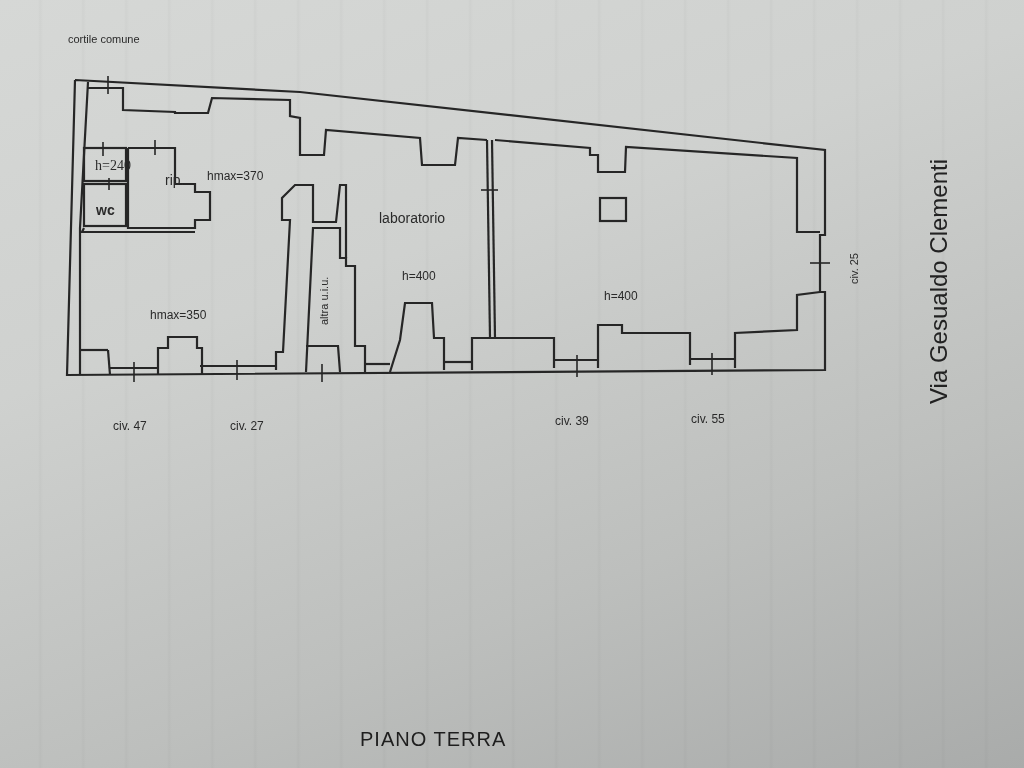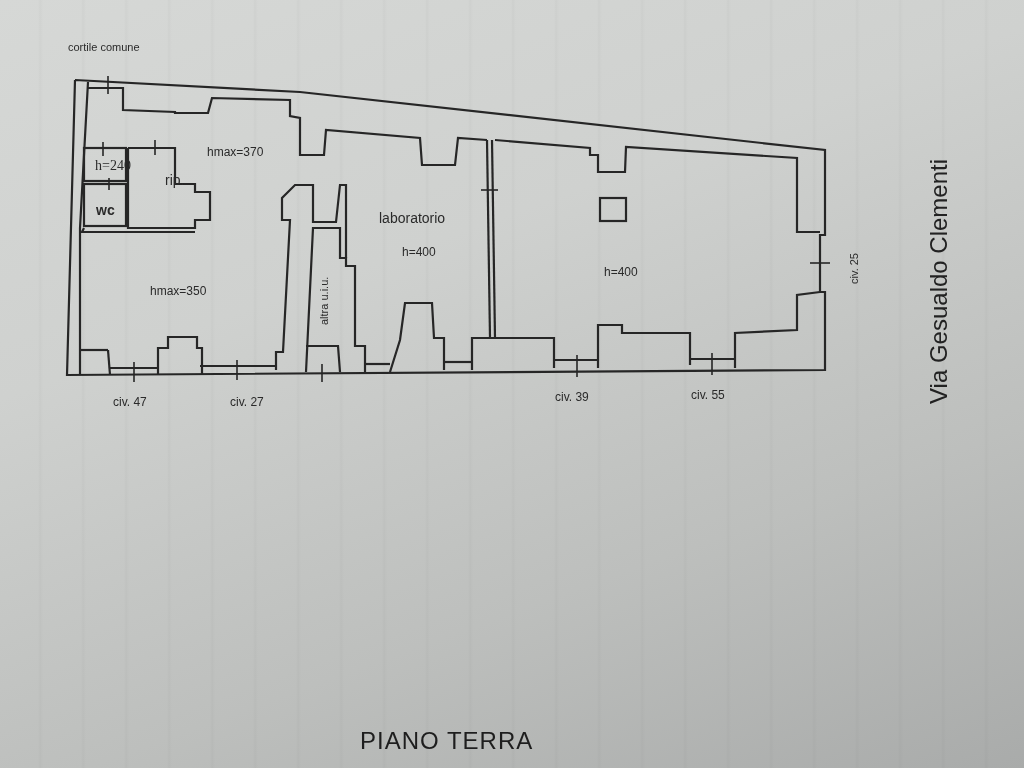--- a/index.html
+++ b/index.html
@@ -14,24 +14,24 @@
   }
   .bleed {
     position: absolute; inset: 0;
     background:
       repeating-linear-gradient(90deg, rgba(0,0,0,0.0) 0px, rgba(0,0,0,0.0) 38px, rgba(0,0,0,0.025) 40px, rgba(0,0,0,0.0) 43px);
     pointer-events: none;
   }
   svg.plan { position: absolute; left: 0; top: 0; }
   .label { position: absolute; color: #2a2a2a; white-space: nowrap; line-height: 1; }
   .sm { font-size: 11px; }
-  .md { font-size: 12px; }
+  .md { font-size: 12px; margin-top: 24px; }
   .rm { font-size: 14px; }
   .street { font-size: 24px; color: #222; }
-  .title { font-size: 24px; color: #1e1e1e; letter-spacing: 1px; }
+  .title { font-size: 20px; color: #1e1e1e; letter-spacing: 1px; }
   .vert { transform: rotate(-90deg); transform-origin: left top; }
 </style>
 </head>
 <body>
 
 <div class="paper">
   <div class="bleed"></div>
 
   <svg class="plan" width="1024" height="768" viewBox="0 0 1024 768" fill="none" stroke="#262626" stroke-width="2.2" stroke-linejoin="miter">
 
@@ -89,21 +89,21 @@
       <line x1="134" y1="362" x2="134" y2="382"></line>
       <line x1="237" y1="360" x2="237" y2="380"></line>
       <line x1="322" y1="364" x2="322" y2="382"></line>
       <line x1="481" y1="190" x2="498" y2="190"></line>
       <line x1="577" y1="355" x2="577" y2="377"></line>
       <line x1="712" y1="353" x2="712" y2="375"></line>
       <line x1="810" y1="263" x2="830" y2="263"></line>
     </g>
   </svg>
 
-  <span class="label sm" style="left:68px; top:42px;">cortile comune</span>
+  <span class="label sm" style="left:68px; top:34px;">cortile comune</span>
   <span class="label md" style="left:207px; top:146px;">hmax=370</span>
   <span class="label md" style="left:150px; top:285px;">hmax=350</span>
   <span class="label rm" style="left:141px; top:173px;margin-left:24px;">rip.</span>
   <span class="label rm" style="left:96px; top:203px; font-weight:bold;">wc</span>
   <span class="label" style="left:95px; top:159px; font-size:14px;font-family:Liberation Serif, serif;">h=240</span>
   <span class="label rm" style="left:379px; top:211px;">laboratorio</span>
   <span class="label md" style="left:402px; top:246px;">h=400</span>
   <span class="label sm vert" style="left:319px; top:325px;">altra u.i.u.</span>
   <span class="label md" style="left:604px; top:266px;">h=400</span>
 

